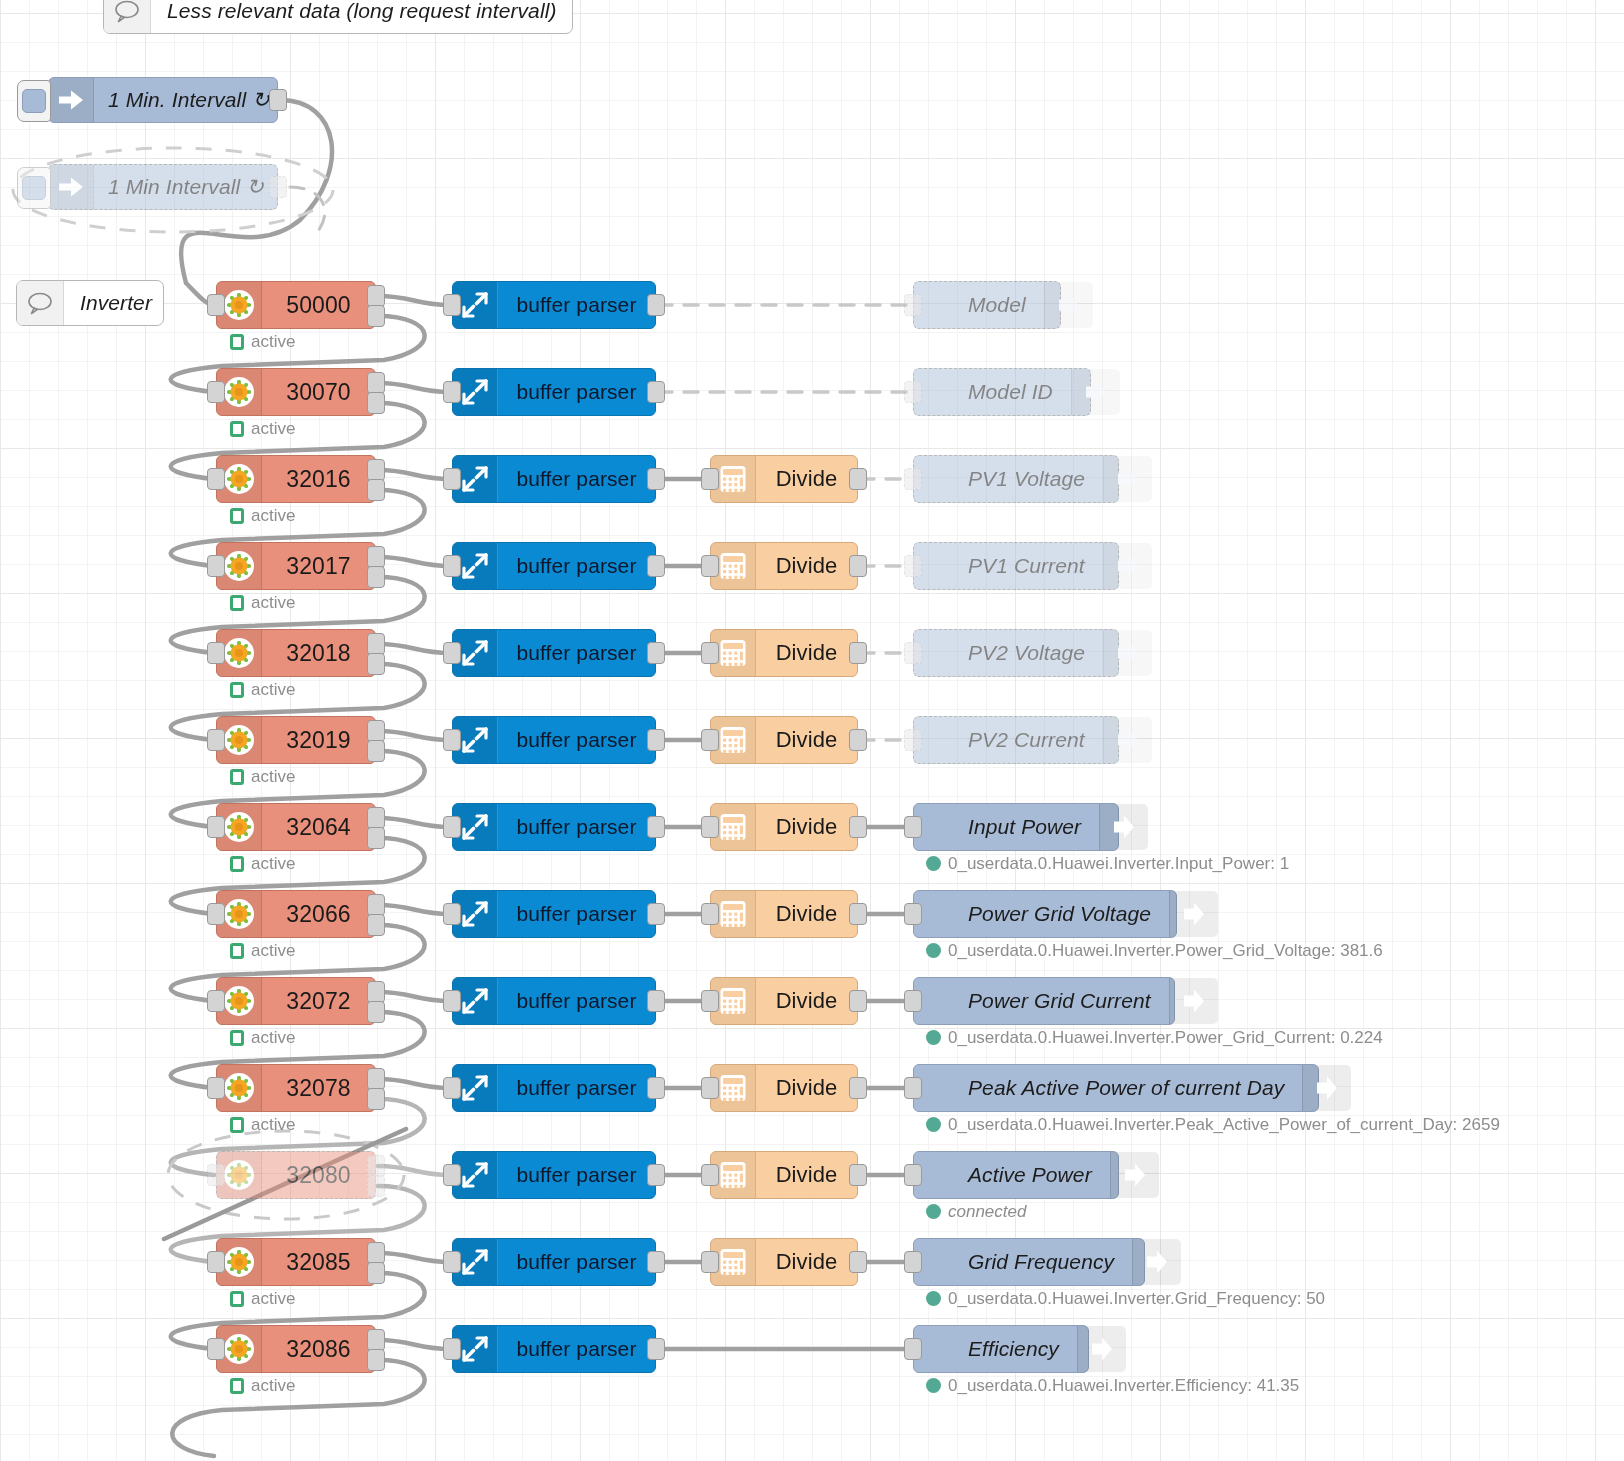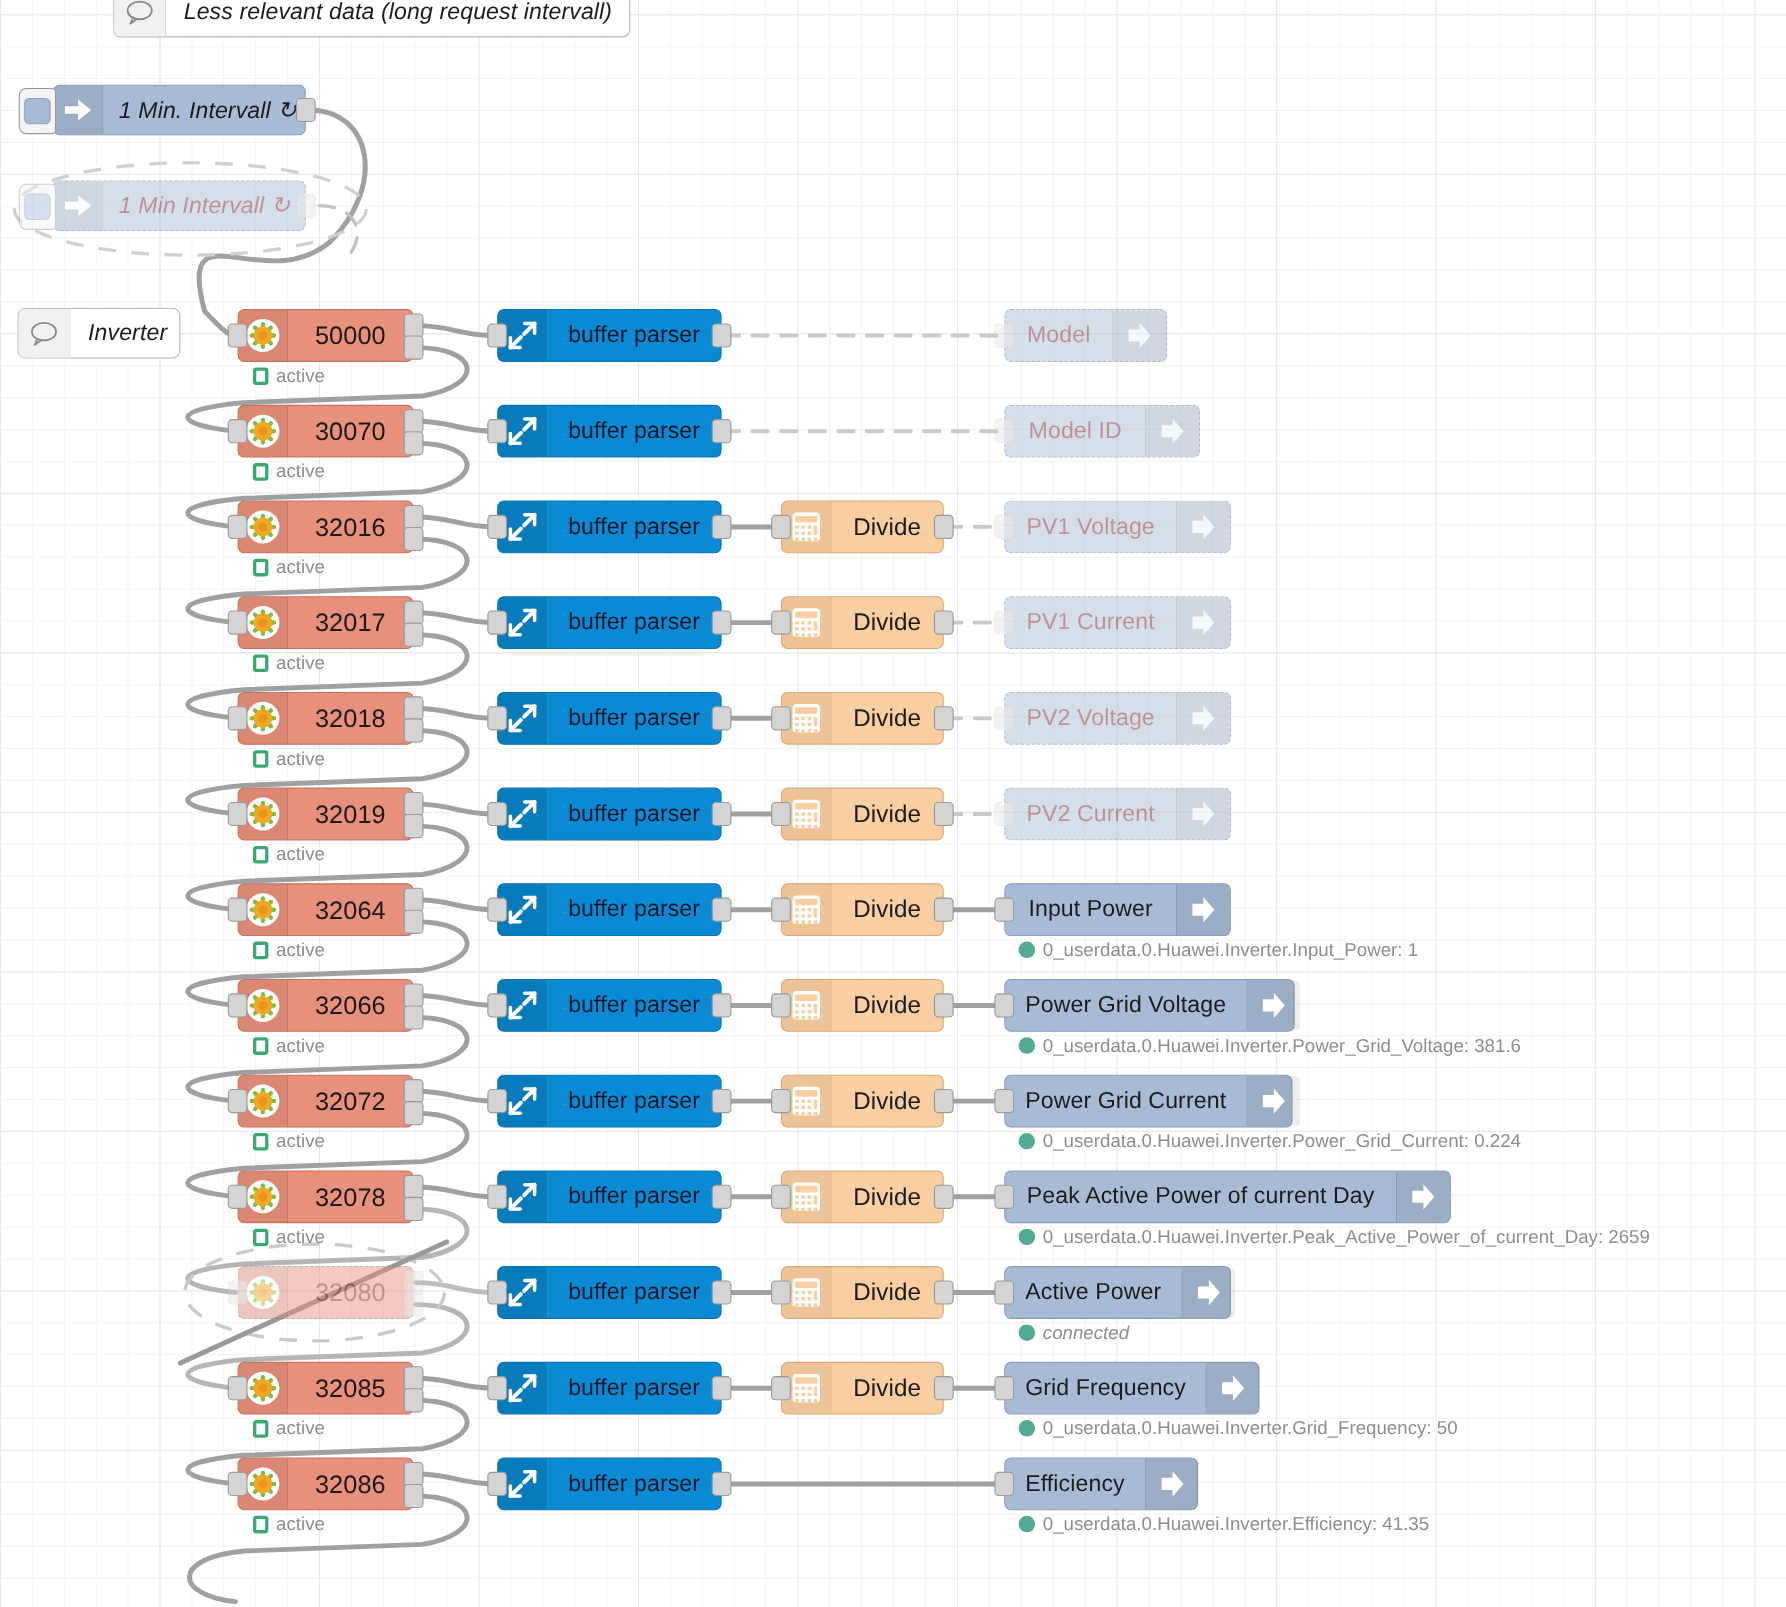--- a/index.html
+++ b/index.html
@@ -70,32 +70,32 @@
   .bparser .lbl{color:#0f172a;font-size:21px;text-align:right;}
 
   
   .divide{background:#f8ceа0;background:#f9cfa1;border:1px solid #d7a87c;height:48px;border-radius:6px;}
   .divide .ico{background:rgba(0,0,0,.05);border-right:1px solid rgba(0,0,0,.10);}
   .divide .lbl{font-size:22px;color:#1a1a1a;}
 
   
   .outnode{background:#a8bbd6;border:1px solid #8d9fb8;height:48px;border-radius:6px;}
   .outnode .lbl{
-    font-size:21px;color:#1c1c1c;
-    flex:1 1 auto;justify-content:center;padding:17px 18px;
+    font-style:italic;font-size:21px;color:#1c1c1c;
+    flex:1 1 auto;justify-content:center;padding:17px 18px;margin-left:36px;
   }
   .outnode .ico-r{
     width:48px;flex:0 0 48px;display:flex;align-items:center;justify-content:center;
     background:rgba(0,0,0,.07);border-left:1px solid rgba(0,0,0,.12);border-radius:0 5px 5px 0;
   }
 
   
   .disabled{opacity:.48;border-style:dashed !important;border-color:#6f6f6f !important;}
   .disabled .ico,.disabled .ico-r{border-color:rgba(0,0,0,.15) !important;}
-  .disabled .lbl{color:#7f1d1d;text-align:center;}
+  .disabled .lbl{color:#000000;text-align:center;}
   .node.disabled .ico{border-right-style:dashed;}
 
   
   .port{
     position:absolute;width:18px;height:22px;background:#d4d4d4;
     border:1px solid #999;border-radius:4px;box-sizing:border-box;
   }
   .port.disabled-port{border-style:dashed;opacity:.55;}
 
   

